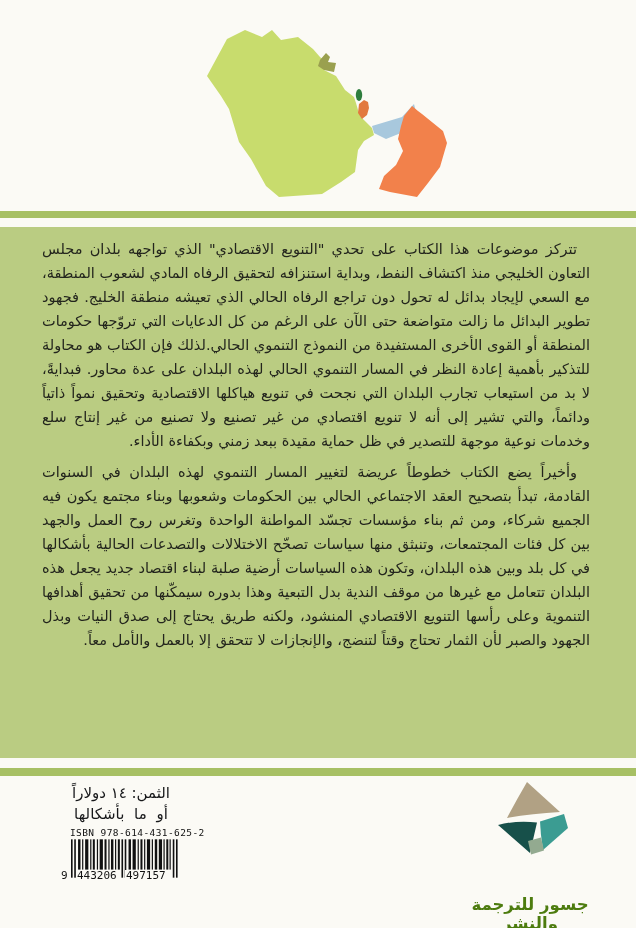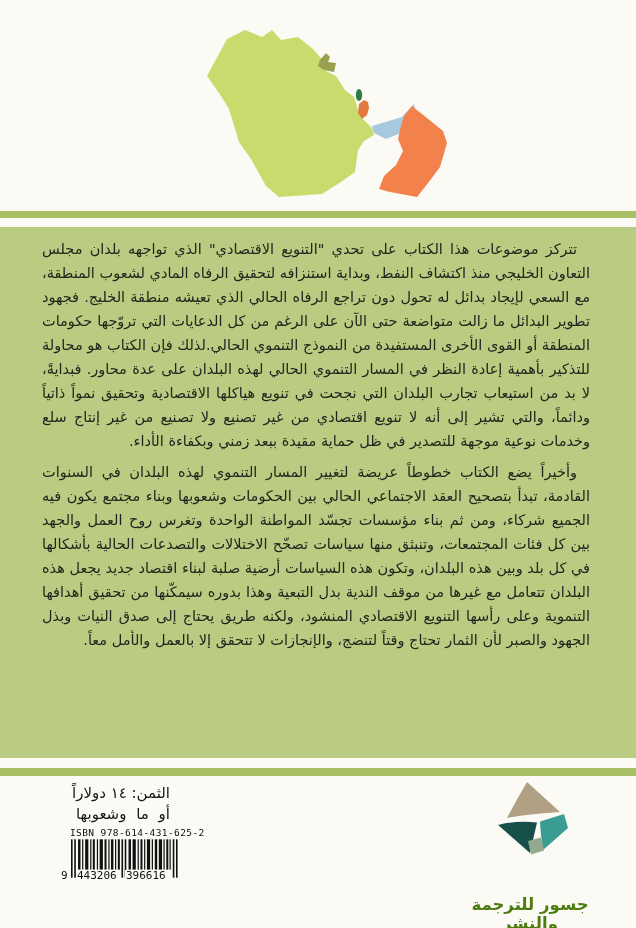--- a/index.html
+++ b/index.html
@@ -30,21 +30,21 @@
     text-align:justify;
     text-indent:13px;
     font-size:14.5px;
     line-height:24px;
     color:#23251d;
     letter-spacing:-0.2px;
   }
   
   .price {
     position:absolute; left:72px; top:783px;
-    direction:rtl; text-align:right;
+    direction:rtl; text-align:center;
     font-size:15px; line-height:21px; color:#17181a;
   }
   .price .l2 { word-spacing:5px; }
   .isbn-block { position:absolute; left:60px; top:827px; width:140px; }
   .isbn-label {
     font-family:"DejaVu Sans Mono", monospace;
     font-size:9.5px; letter-spacing:0.4px; color:#111;
     margin-left:10px; white-space:nowrap;
   }
   .bars-row { position:relative; width:130px; height:44px; margin-top:1px; }
@@ -88,21 +88,21 @@
 
   <div class="blurb-panel">
     <p>تتركز موضوعات هذا الكتاب على تحدي "التنويع الاقتصادي" الذي تواجهه بلدان مجلس التعاون الخليجي منذ اكتشاف النفط، وبداية استنزافه لتحقيق الرفاه المادي لشعوب المنطقة، مع السعي لإيجاد بدائل له تحول دون تراجع الرفاه الحالي الذي تعيشه منطقة الخليج. فجهود تطوير البدائل ما زالت متواضعة حتى الآن على الرغم من كل الدعايات التي تروّجها حكومات المنطقة أو القوى الأخرى المستفيدة من النموذج التنموي الحالي.لذلك فإن الكتاب هو محاولة للتذكير بأهمية إعادة النظر في المسار التنموي الحالي لهذه البلدان على عدة محاور. فبدايةً، لا بد من استيعاب تجارب البلدان التي نجحت في تنويع هياكلها الاقتصادية وتحقيق نمواً ذاتياً ودائماً، والتي تشير إلى أنه لا تنويع اقتصادي من غير تصنيع ولا تصنيع من غير إنتاج سلع وخدمات نوعية موجهة للتصدير في ظل حماية مقيدة ببعد زمني وبكفاءة الأداء.</p>
     <p>وأخيراً يضع الكتاب خطوطاً عريضة لتغيير المسار التنموي لهذه البلدان في السنوات القادمة، تبدأ بتصحيح العقد الاجتماعي الحالي بين الحكومات وشعوبها وبناء مجتمع يكون فيه الجميع شركاء، ومن ثم بناء مؤسسات تجسّد المواطنة الواحدة وتغرس روح العمل والجهد بين كل فئات المجتمعات، وتنبثق منها سياسات تصحّح الاختلالات والتصدعات الحالية بأشكالها في كل بلد وبين هذه البلدان، وتكون هذه السياسات أرضية صلبة لبناء اقتصاد جديد يجعل هذه البلدان تتعامل مع غيرها من موقف الندية بدل التبعية وهذا بدوره سيمكّنها من تحقيق أهدافها التنموية وعلى رأسها التنويع الاقتصادي المنشود، ولكنه طريق يحتاج إلى صدق النيات وبذل الجهود والصبر لأن الثمار تحتاج وقتاً لتنضج، والإنجازات لا تتحقق إلا بالعمل والأمل معاً.</p>
   </div>
 
   <div class="rule rule-bottom"></div>
 
   <div class="price">
     <div class="l1">الثمن: ١٤ دولاراً</div>
-    <div class="l2">أو ما وشعوبها</div>
+    <div class="l2">أو ما بأشكالها</div>
   </div>
 
   <div class="isbn-block">
     <div class="isbn-label">ISBN 978-614-431-625-2</div>
     <div class="bars-row">
       <svg width="107" height="40" viewBox="0 0 106 39" fill="#111">
         <rect x="0" y="0" width="1.6" height="38"></rect>
           <rect x="3.2" y="0" width="1.6" height="38"></rect>
         <rect x="7" y="0" width="2.4" height="30"></rect>
           <rect x="11" y="0" width="1.2" height="30"></rect>
@@ -128,21 +128,21 @@
           <rect x="83" y="0" width="2.4" height="30"></rect>
         <rect x="87" y="0" width="3.2" height="30"></rect>
           <rect x="91.6" y="0" width="1.2" height="30"></rect>
         <rect x="94.4" y="0" width="2" height="30"></rect>
           <rect x="97.6" y="0" width="1.2" height="30"></rect>
         <rect x="100.8" y="0" width="1.6" height="38"></rect>
           <rect x="104" y="0" width="1.6" height="38"></rect>
       </svg>
       <span class="bc-num bc-9">9</span>
       <span class="bc-num bc-g1">443206</span>
-      <span class="bc-num bc-g2">396616</span>
+      <span class="bc-num bc-g2">497157</span>
     </div>
   </div>
 
   <svg class="logo" viewBox="0 0 84 80">
     <path d="M39,3 L72,33 Q44,34.5 19,39 Q29,20 39,3 Z" fill="#b1a184"></path>
     <path d="M10,46 Q29,41 49,43.5 L42,74 Q24,58 10,46 Z" fill="#17504a"></path>
     <path d="M52,42.5 L76,35 L80,49 L55,71 Q52.5,56 52,42.5 Z" fill="#3b9c92"></path>
     <path d="M40,62 L53,58.5 L56,71.5 L43,75.5 Z" fill="#93aa90"></path>
   </svg>
   <div class="publisher-name">جسور للترجمة والنشر</div>

